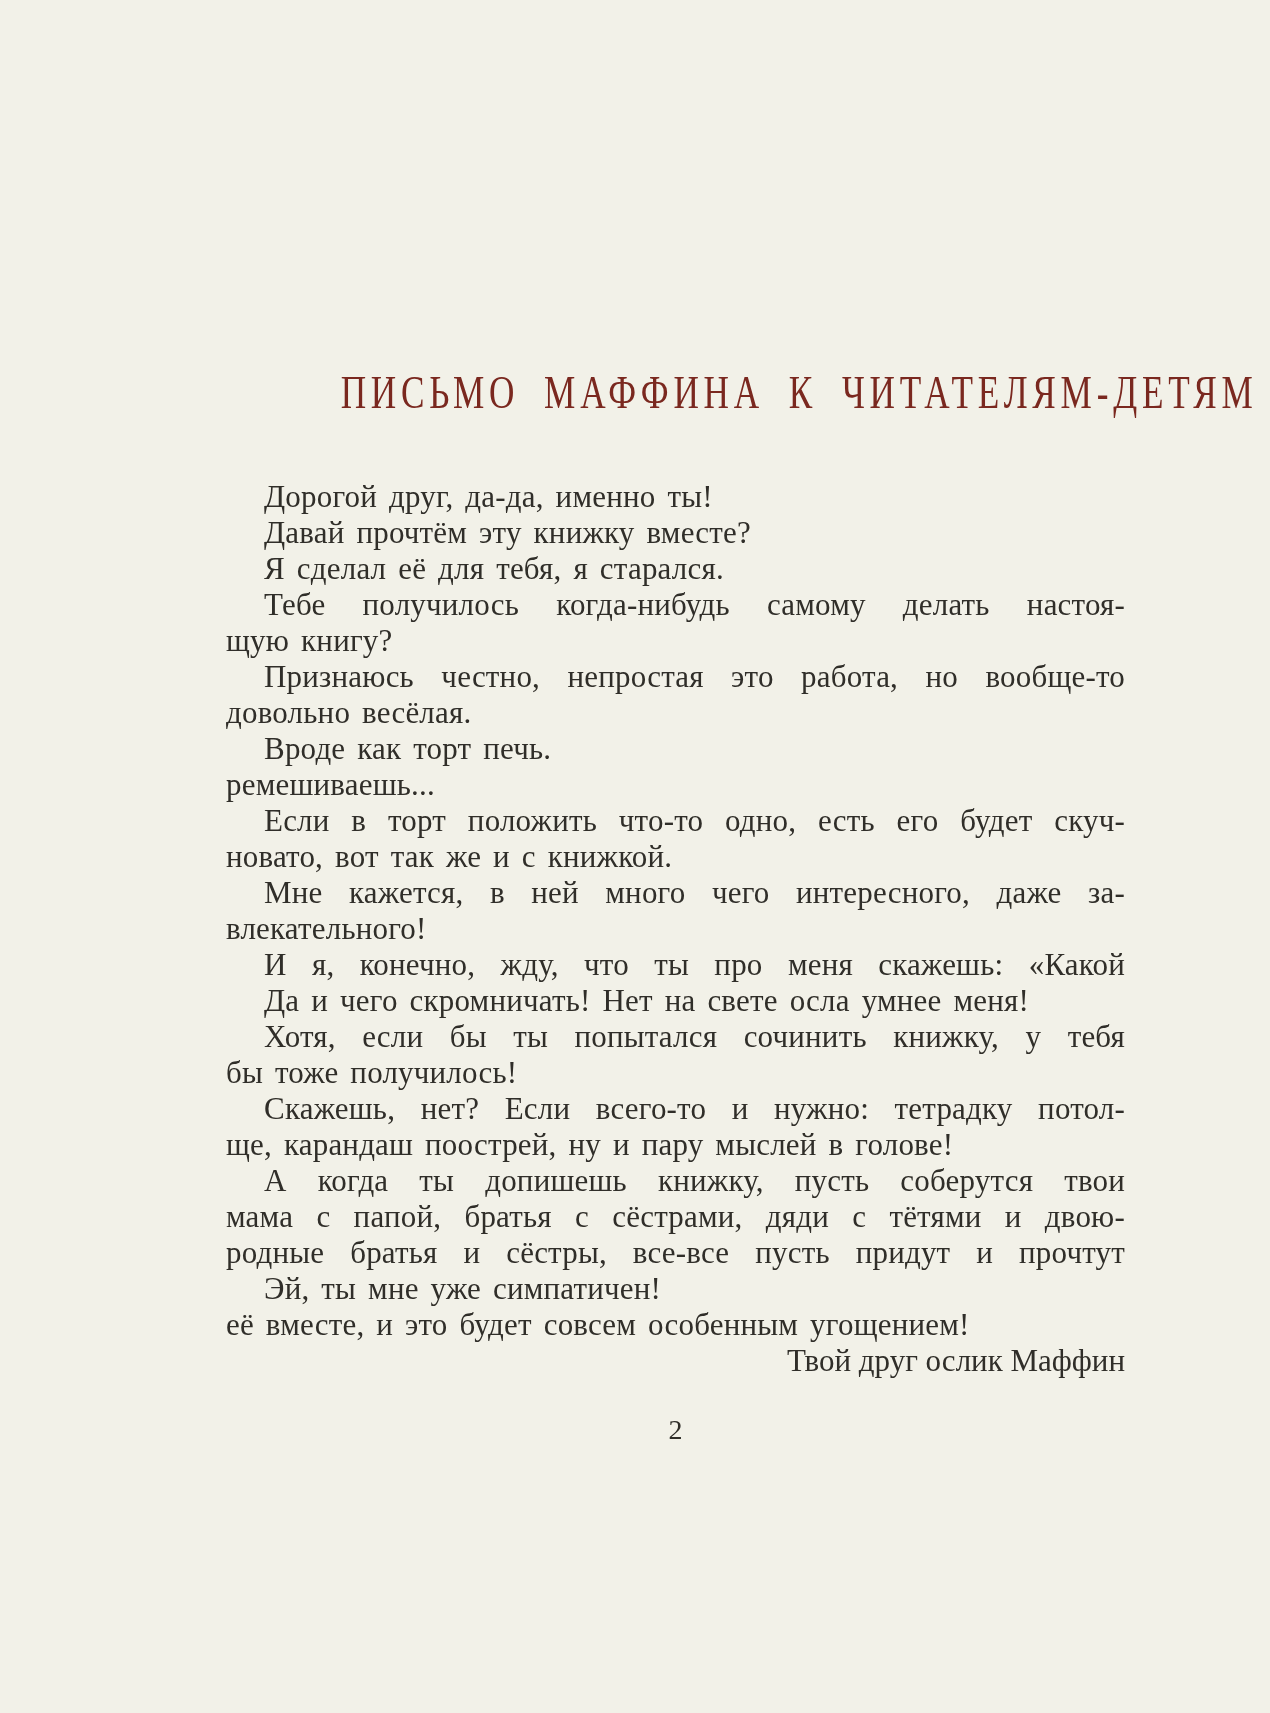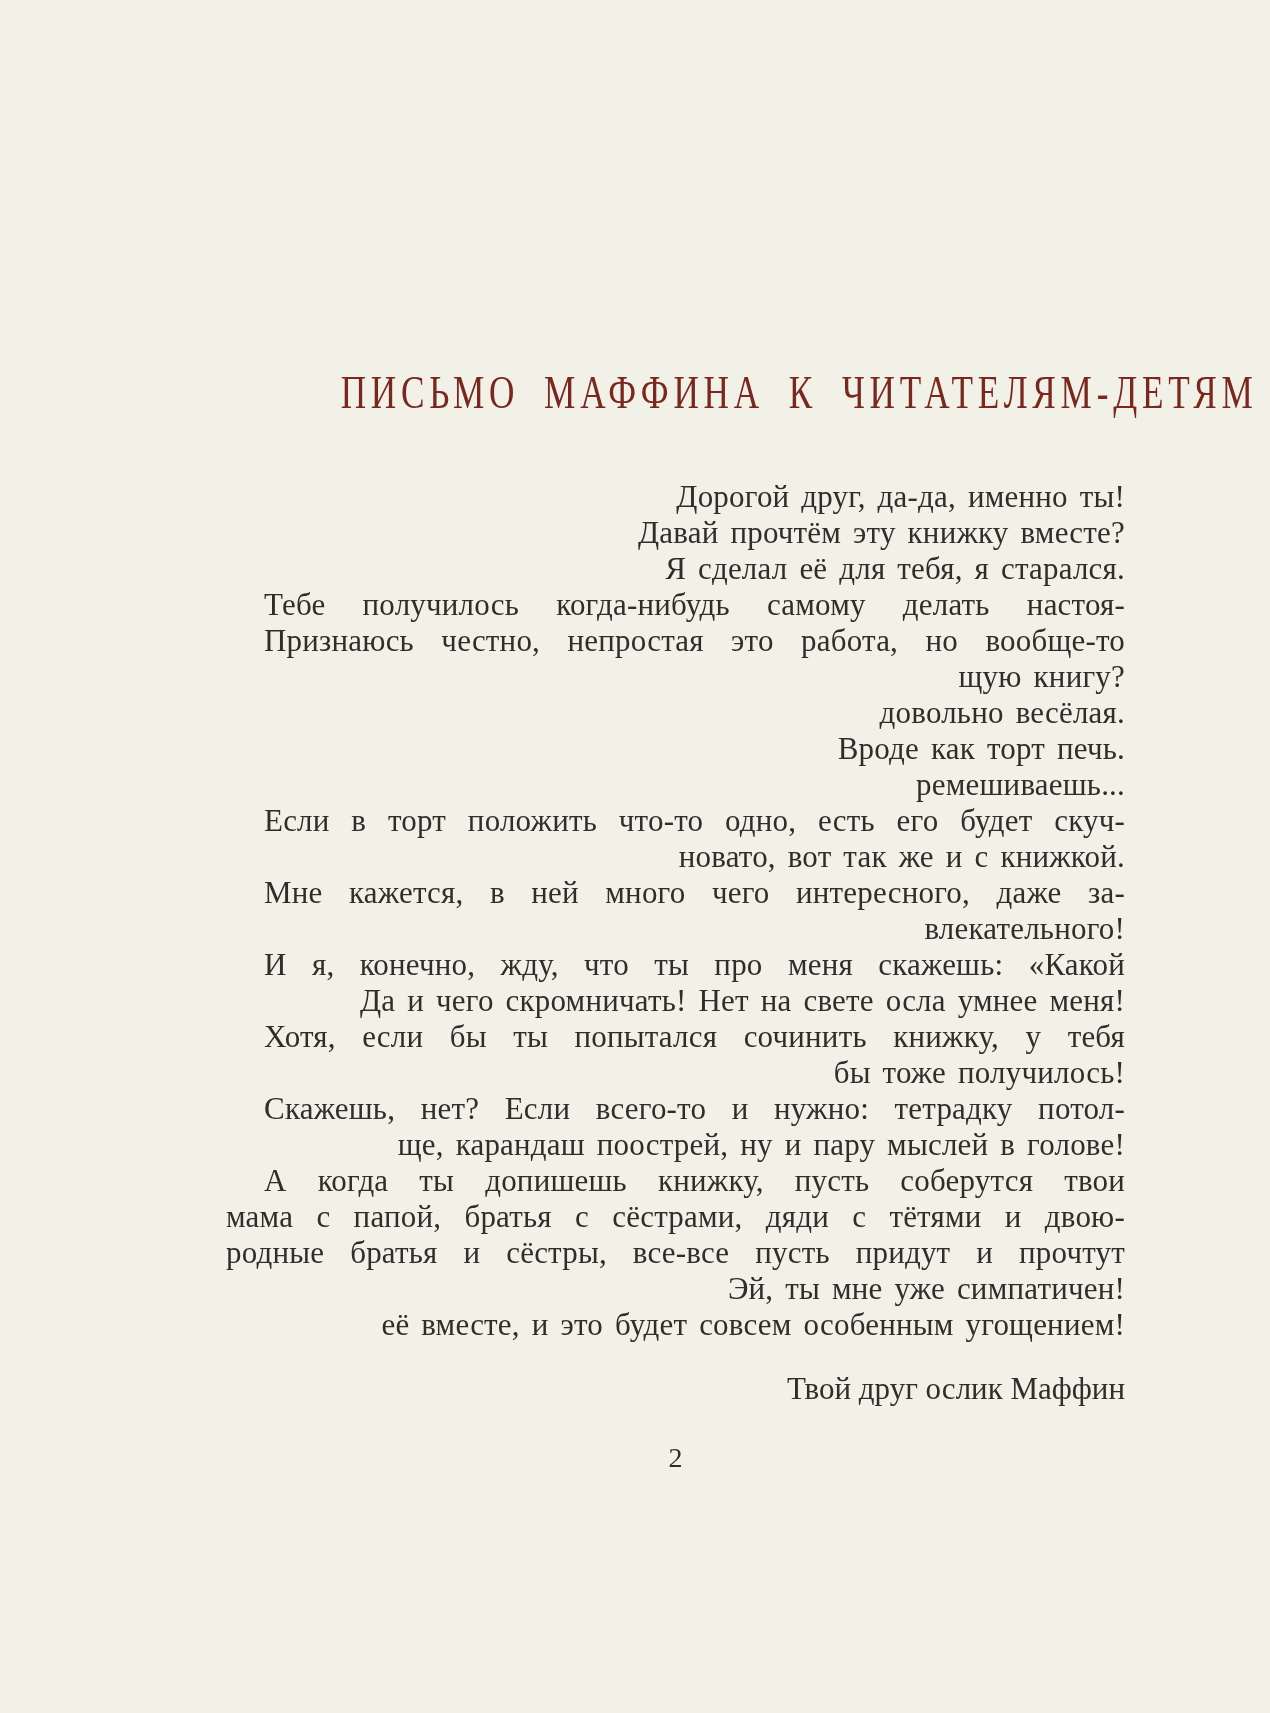--- a/index.html
+++ b/index.html
@@ -35,34 +35,33 @@
     color: var(--title);
     transform: scale(0.8, 1.06);
     transform-origin: center bottom;
   }
   .bodytext { width: 100%; }
   .line {
     font-size: 31px;
     line-height: 36px;
     word-spacing: 4px;
     letter-spacing: 0.2px;
-    text-align: right;
+    text-align: left;
     white-space: normal;
   }
   .line.in { padding-left: 38px; }
   .line.j {
     text-align: justify;
     text-align-last: justify;
     text-justify: inter-word;
   }
   .signature {
     font-size: 31px;
     line-height: 36px;
     text-align: right;
-    margin-top: 28px;
   }
   .page-number {
     font-size: 28px;
     line-height: 34px;
     text-align: center;
     margin-top: 34px;
   }
 </style>
 </head>
 <body>
@@ -70,22 +69,22 @@
 <div class="page">
   <h1 class="title-wrap">
     <span class="title">ПИСЬМО МАФФИНА К ЧИТАТЕЛЯМ-ДЕТЯМ</span>
   </h1>
 
   <div class="bodytext">
     <div class="line in">Дорогой друг, да-да, именно ты!</div>
     <div class="line in">Давай прочтём эту книжку вместе?</div>
     <div class="line in">Я сделал её для тебя, я старался.</div>
     <div class="line in j">Тебе получилось когда-нибудь самому делать настоя-</div>
+    <div class="line">щую книгу?</div>
     <div class="line in j">Признаюсь честно, непростая это работа, но вообще-то</div>
-    <div class="line">щую книгу?</div>
     <div class="line">довольно весёлая.</div>
     <div class="line in">Вроде как торт печь.</div>
     <div class="line">ремешиваешь...</div>
     <div class="line in j">Если в торт положить что-то одно, есть его будет скуч-</div>
     <div class="line">новато, вот так же и с книжкой.</div>
     <div class="line in j">Мне кажется, в ней много чего интересного, даже за-</div>
     <div class="line">влекательного!</div>
     <div class="line in j">И я, конечно, жду, что ты про меня скажешь: «Какой</div>
     <div class="line in">Да и чего скромничать! Нет на свете осла умнее меня!</div>
     <div class="line in j">Хотя, если бы ты попытался сочинить книжку, у тебя</div>

